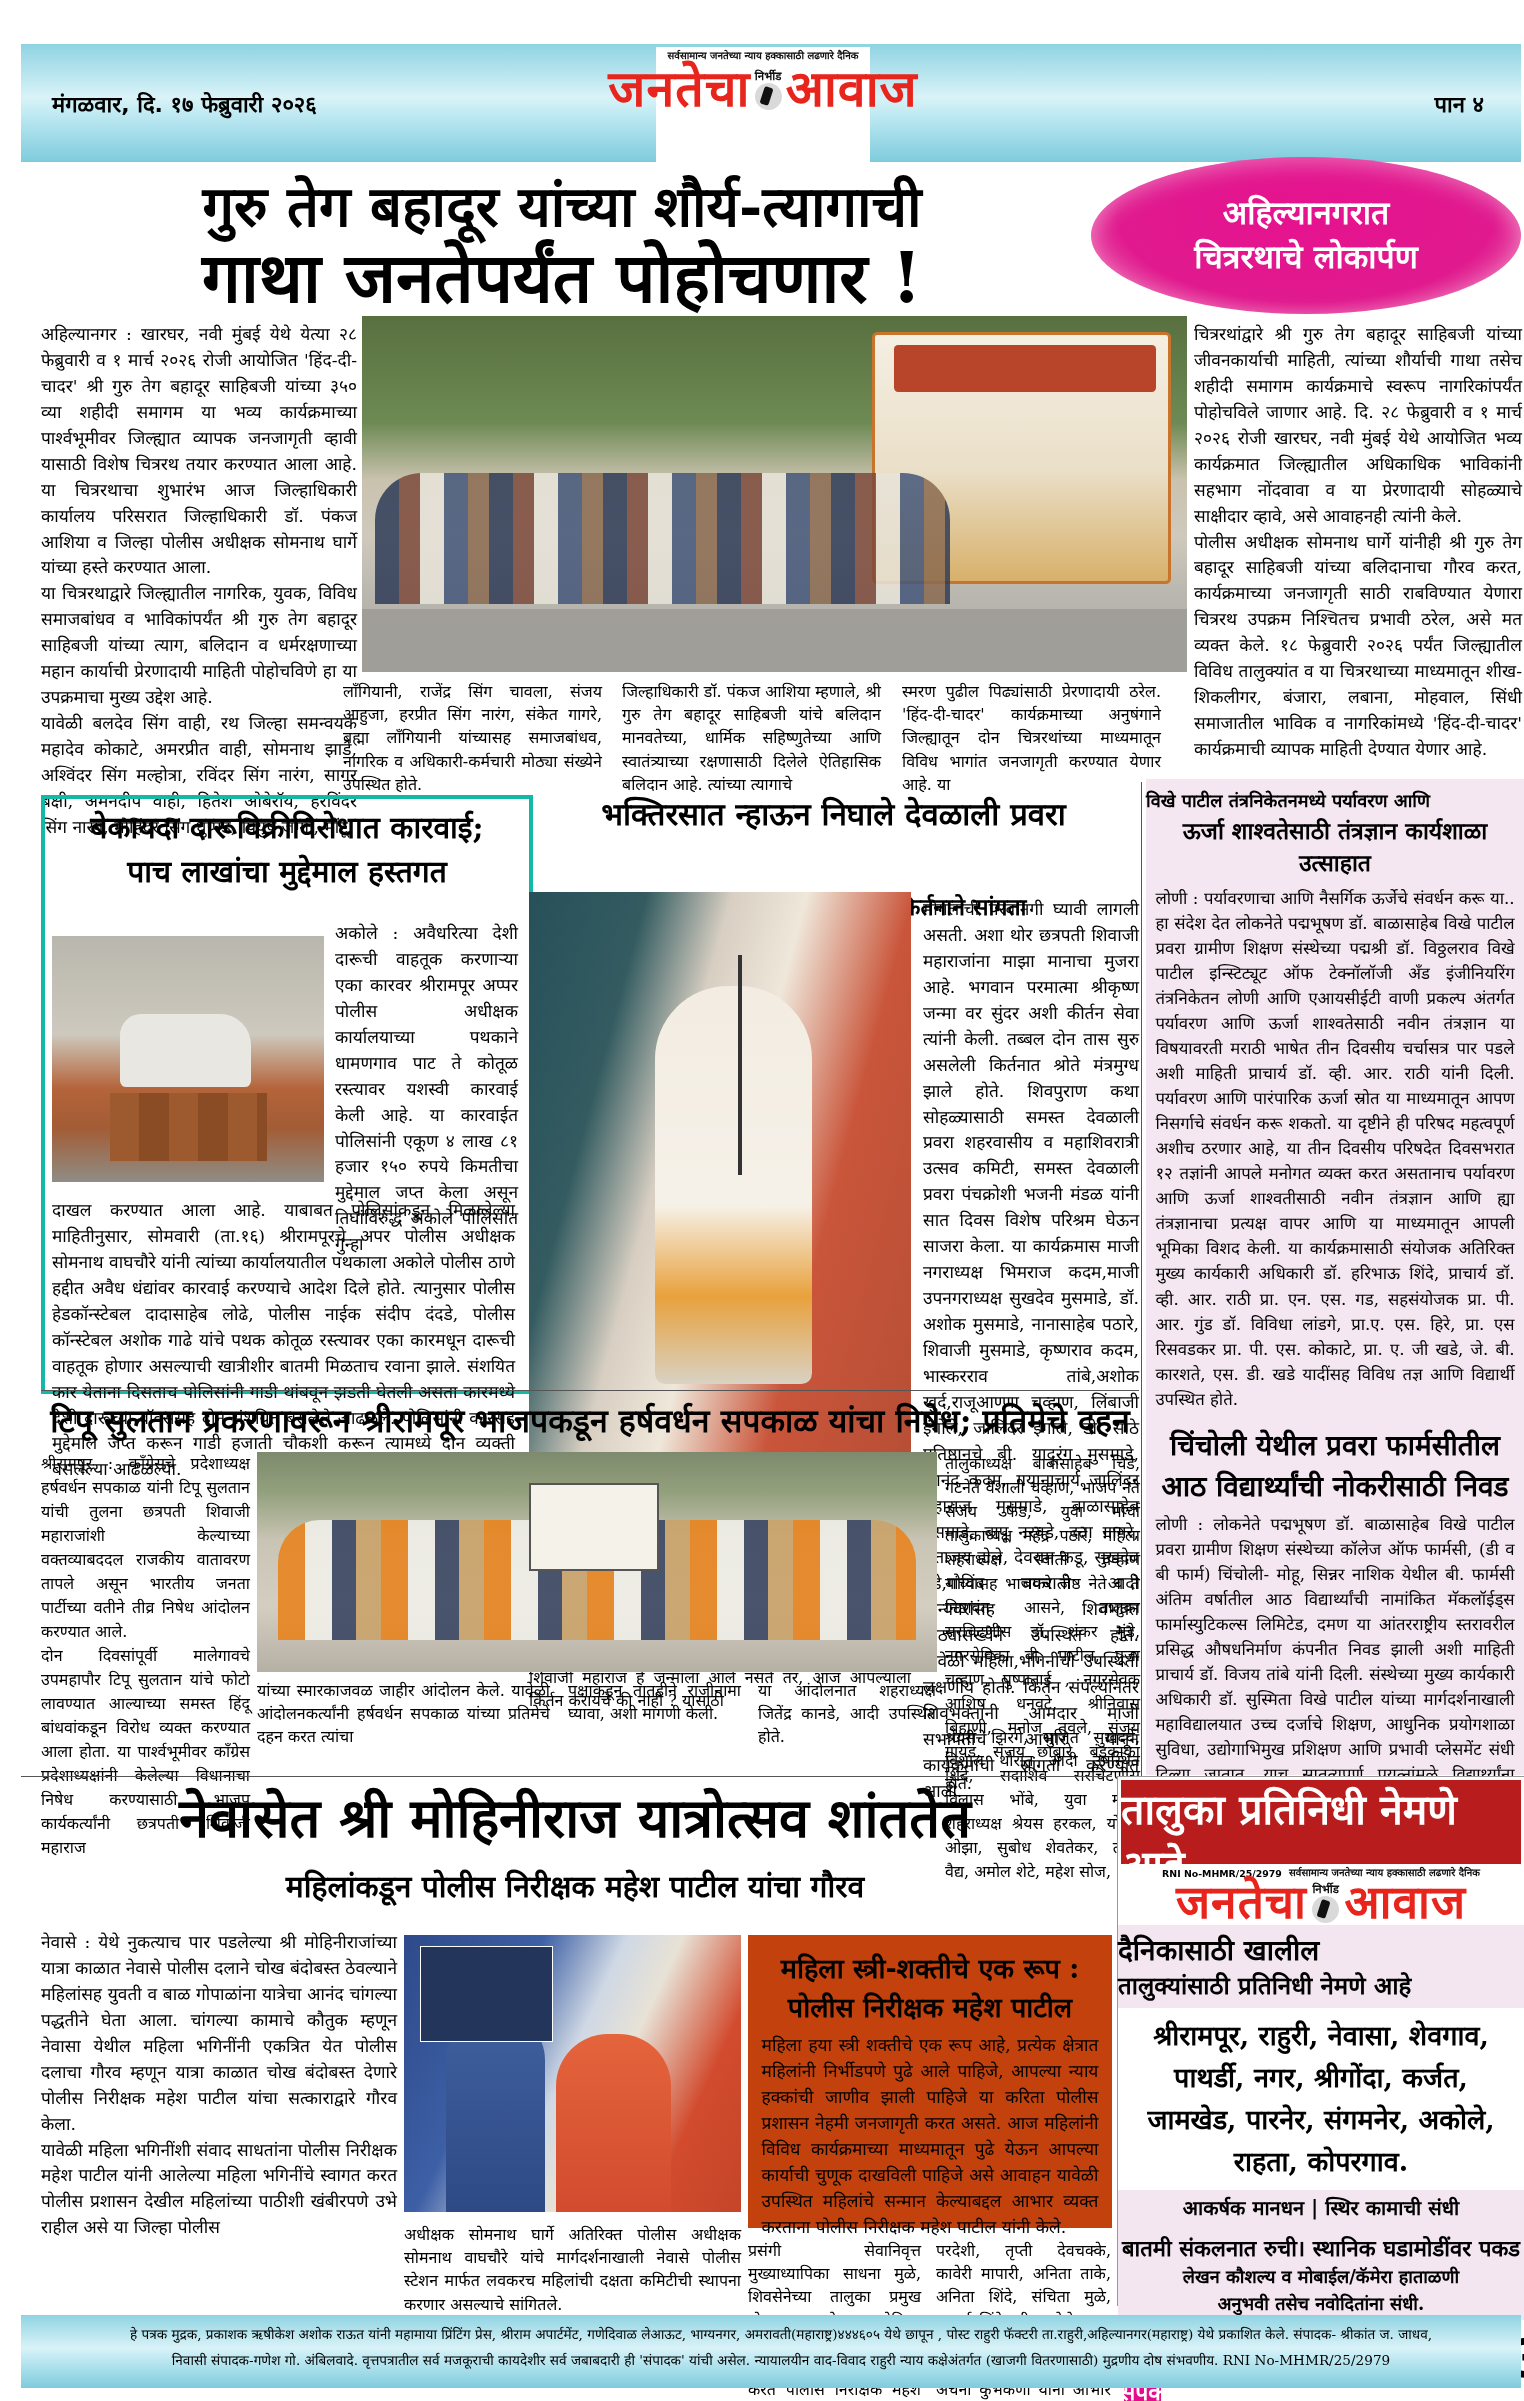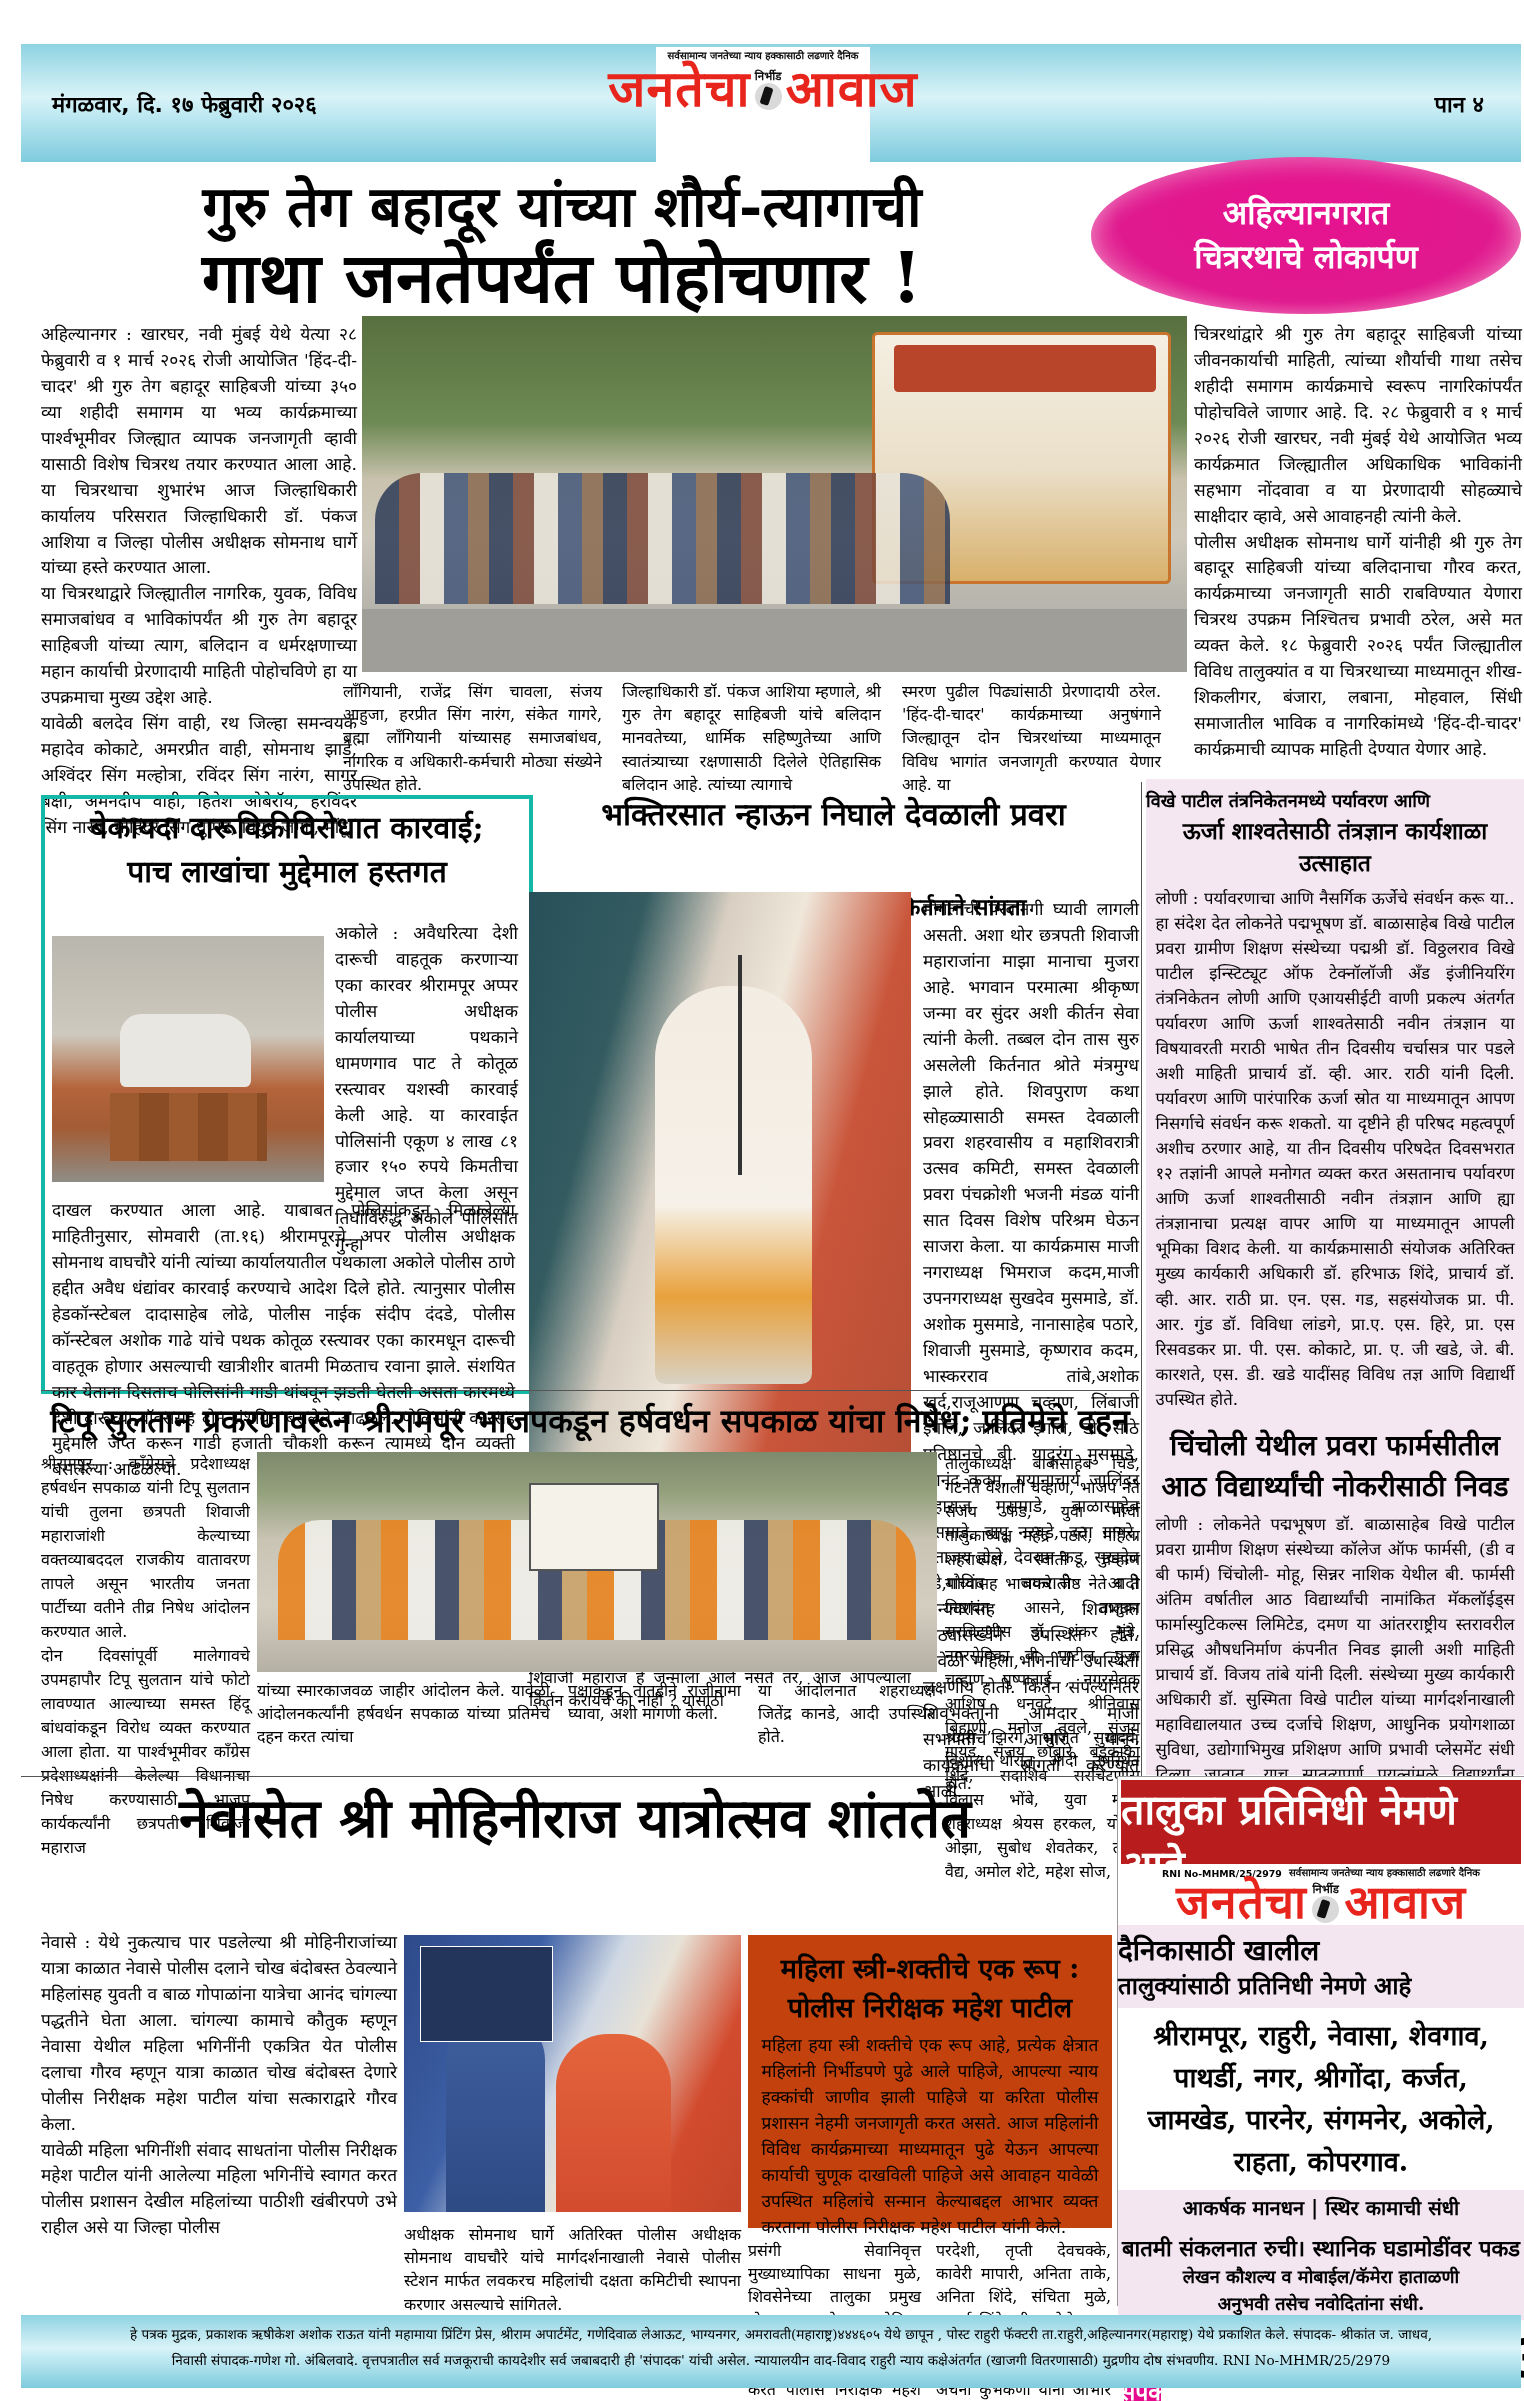--- a/index.html
+++ b/index.html
@@ -149,20 +149,21 @@
 
   <div class="abs body-text" style="left:945px;top:1452px;width:195px;height:322px;font-size:16px;">तालुकाध्यक्ष बाबासाहेब चिडे, गटनेते वैशाली चव्हाण, भाजप नेते संजय फंड, युवा मोर्चा तालुकाध्यक्ष महेंद्र पटारे, महिला शहराध्यक्ष स्वाती चव्हाण यांच्यासह भाजपचे जेष्ठ नेते व ते निष्ठावंत आसने, तालुका सरचिटणीस डॉ. शंकर मुंडे, नगरसेविका बी. पाटील, पूजा चव्हाण, पुष्पाताई , नगरसेवक आशिष धनवटे, श्रीनिवास बिहाणी, मनोज तवले, संजय गायड, संजय छाब्रुारे, बंडूकाका शिंदे, सदाशिव सरचिटणीस विलास भोंबे, युवा मोर्चा शहराध्यक्ष श्रेयस हरकल, योगेश ओझा, सुबोध शेवतेकर, तृप्ती वैद्य, अमोल शेटे, महेश सोज,</div>
 
   <div class="abs caption" style="left:257px;top:1679px;width:293px;">यांच्या स्मारकाजवळ जाहीर आंदोलन केले. यावेळी आंदोलनकर्त्यांनी हर्षवर्धन सपकाळ यांच्या प्रतिमेचे दहन करत त्यांचा</div>
   <div class="abs caption" style="left:568px;top:1679px;width:173px;">पक्षाकडून तातडीने राजीनामा घ्यावा, अशी मागणी केली.</div>
   <div class="abs caption" style="left:758px;top:1679px;width:178px;">या आंदोलनात शहराध्यक्ष जितेंद्र कानडे, आदी उपस्थित होते.</div>
   <div class="abs caption" style="left:945px;top:1726px;width:195px;">श्रेयस झिरगे, सुजित सुखदर्वे, विशाल थोरात आदी उपस्थित होते.</div>
 
   <div class="abs rule-h" style="left:21px;top:1776px;width:1091px;"></div>
   <div class="abs lead-h1" style="left:39px;top:1786px;width:1072px;font-size:54px;">नेवासेत श्री मोहिनीराज यात्रोत्सव शांततेत</div>
+  <div class="abs small-head" style="left:39px;top:1865px;width:1072px;font-size:30px;font-weight:bold;text-align:center;">महिलांकडून पोलीस निरीक्षक महेश पाटील यांचा गौरव</div>
 
   <div class="abs body-text" style="left:41px;top:1930px;width:356px;height:366px;">नेवासे : येथे नुकत्याच पार पडलेल्या श्री मोहिनीराजांच्या यात्रा काळात नेवासे पोलीस दलाने चोख बंदोबस्त ठेवल्याने महिलांसह युवती व बाळ गोपाळांना यात्रेचा आनंद चांगल्या पद्धतीने घेता आला. चांगल्या कामाचे कौतुक म्हणून नेवासा येथील महिला भगिनींनी एकत्रित येत पोलीस दलाचा गौरव म्हणून यात्रा काळात चोख बंदोबस्त देणारे पोलीस निरीक्षक महेश पाटील यांचा सत्काराद्वारे गौरव केला.
 यावेळी महिला भगिनींशी संवाद साधतांना पोलीस निरीक्षक महेश पाटील यांनी आलेल्या महिला भगिनींचे स्वागत करत पोलीस प्रशासन देखील महिलांच्या पाठीशी खंबीरपणे उभे राहील असे या जिल्हा पोलीस</div>
 
   <div class="abs photo" style="left:404px;top:1935px;width:337px;height:277px;
        background:linear-gradient(115deg,#2e4a8a 0%,#3d5fa5 30%,#cfd8e4 48%,#e8e2d6 60%,#d24b2e 80%,#c44529 100%);">
     <div class="abs" style="left:42px;top:78px;width:99px;height:199px;background:linear-gradient(180deg,#3f5f9e,#2e4a85);border-radius:47px 47px 0 0;"></div>
     <div class="abs" style="left:152px;top:99px;width:115px;height:178px;background:linear-gradient(180deg,#e4643c,#d24b2e);border-radius:52px 52px 0 0;"></div>
     <div class="abs" style="left:15.7px;top:10.5px;width:131px;height:94px;background:#24355c;border:1.6px solid #fff;"></div>
   </div>

